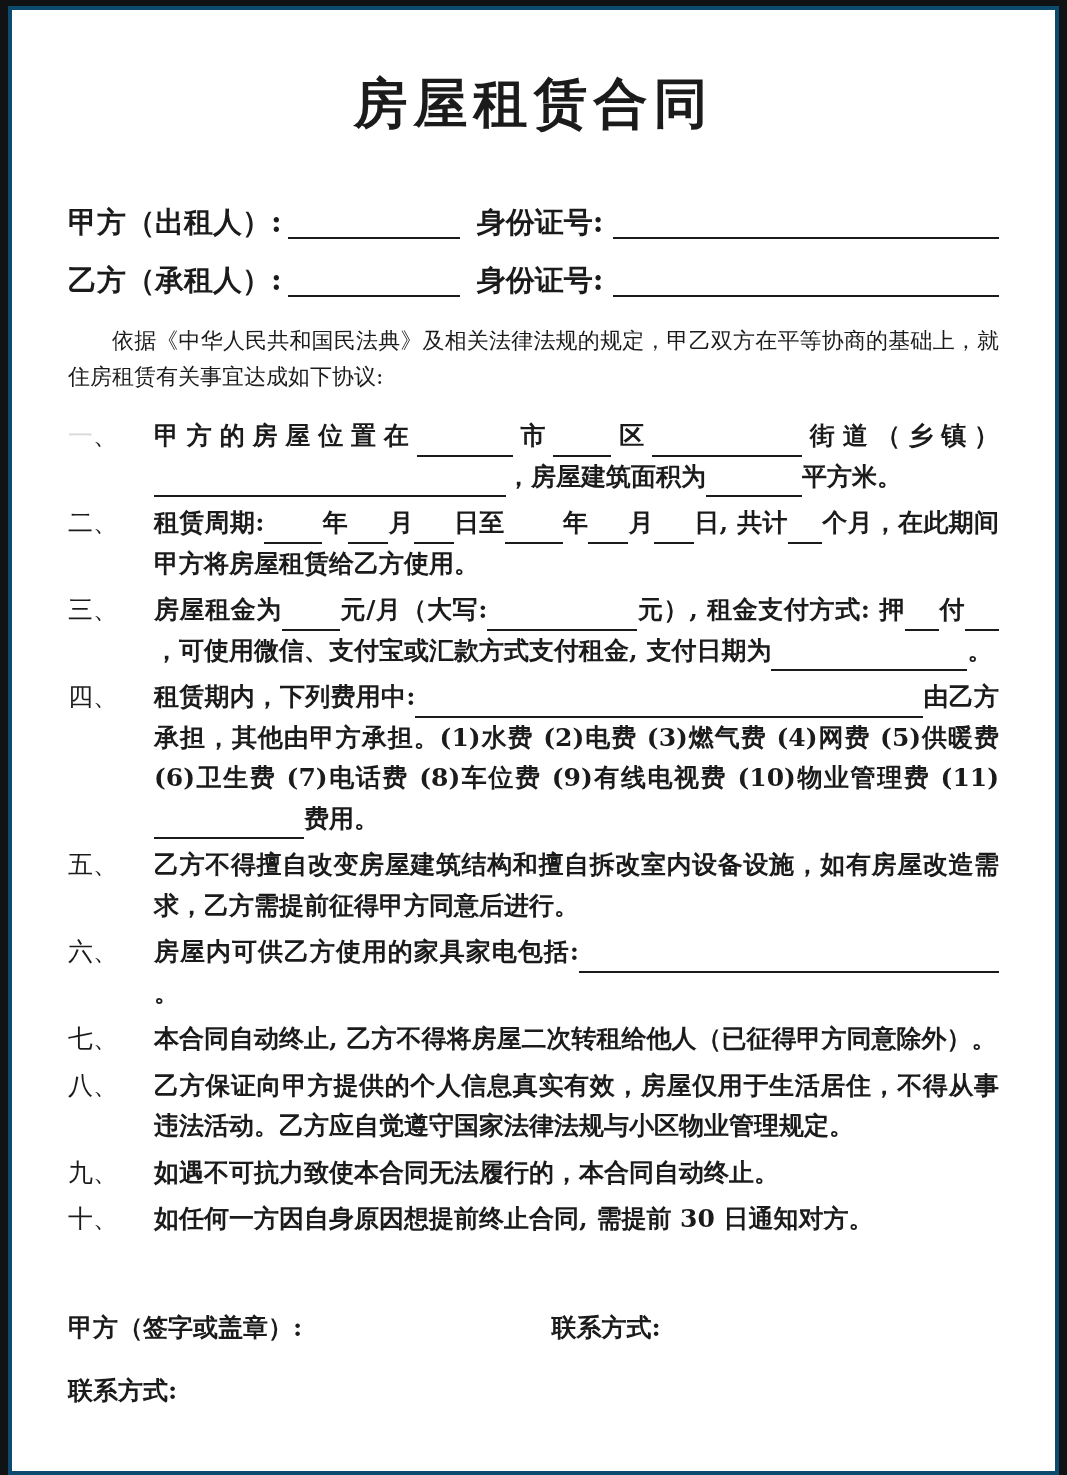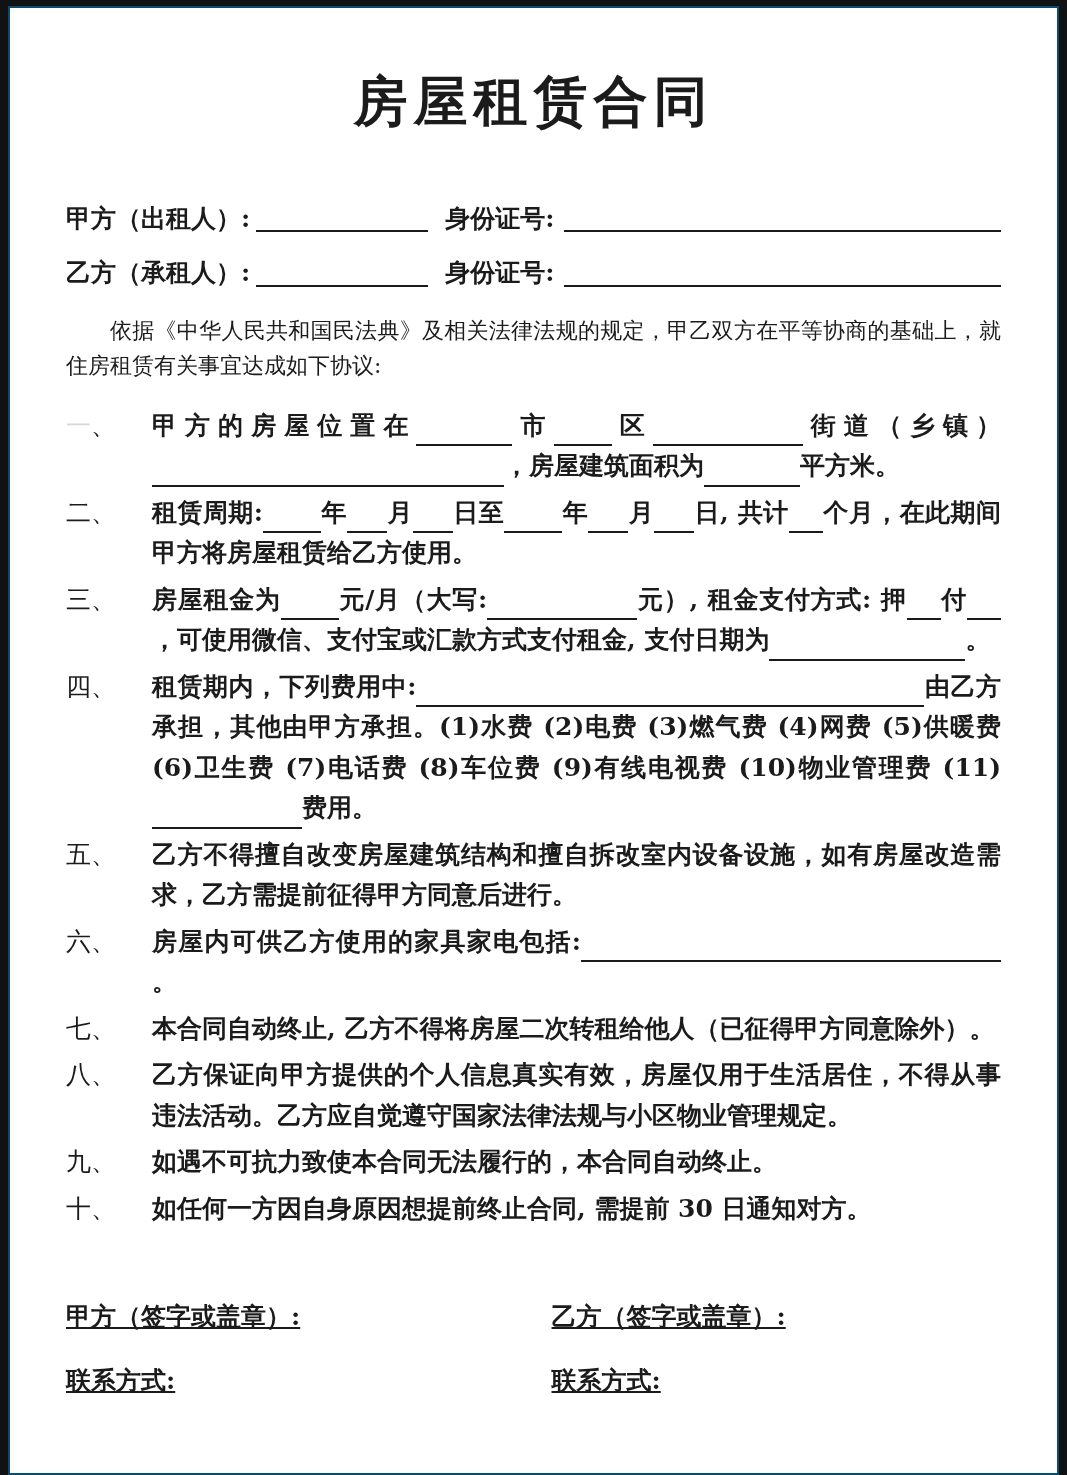--- a/index.html
+++ b/index.html
@@ -23,21 +23,21 @@
     box-sizing: border-box;
     background: #111214;
     padding: 6px 8px 0 8px;
   }
   .page-inner {
     position: relative;
     box-sizing: border-box;
     width: 100%;
     height: 100%;
     background: #ffffff;
-    border: 2px solid #0c4a6e;
+    border: 4px solid #0c4a6e;
     overflow: hidden;
   }
   .sheet {
     position: absolute;
     left: 0; top: 0;
     width: 100%;
     height: 100%;
     box-sizing: border-box;
     padding: 0 56px;
     color: #1b1b1b;
@@ -55,21 +55,21 @@
     font-family: "DejaVu Serif", "Liberation Serif", serif;
   }
 
   
   .party-block {
     margin-top: 72px;
   }
   .party-row {
     display: flex;
     align-items: flex-end;
-    font-size: 25px;
+    font-size: 29px;
     font-weight: 700;
     line-height: 1.1;
     margin-bottom: 26px;
     white-space: nowrap;
   }
   .party-label { flex: 0 0 auto; }
   .blank { border-bottom: 2px solid #1b1b1b; display: inline-block; height: 1.05em; }
   .blank-party { width: 172px; margin: 0 16px 0 6px; }
   .party-label2 { flex: 0 0 auto; margin-left: 1px; }
   .blank-id { flex: 1 1 auto; margin-left: 10px; }
@@ -126,21 +126,20 @@
     flex: 0 0 50%;
     box-sizing: border-box;
   }
   .sign-col.right { padding-left: 18px; }
   .sign-row {
     font-size: 25px;
     font-weight: 700;
     line-height: 1.1;
     margin-bottom: 36px;
     white-space: nowrap;
-    text-decoration: underline;
   }
 </style>
 </head>
 <body>
 
 <div class="page-frame">
   <div class="page-inner">
     <div class="sheet">
 
       <h1 class="doc-title">房屋租赁合同</h1>
@@ -205,21 +204,20 @@
           </div>
         </div>
 
       <div class="sign-area">
         <div class="sign-col">
           <div class="sign-row">甲方（签字或盖章）:</div>
           <div class="sign-row">联系方式:</div>
 
         </div>
         <div class="sign-col right">
-          <div class="sign-row">乙方（签字或盖章）:</div>
           <div class="sign-row">联系方式:</div>
 
         </div>
       </div>
 
     </div>
   </div>
 </div>
 
 </body></html>

